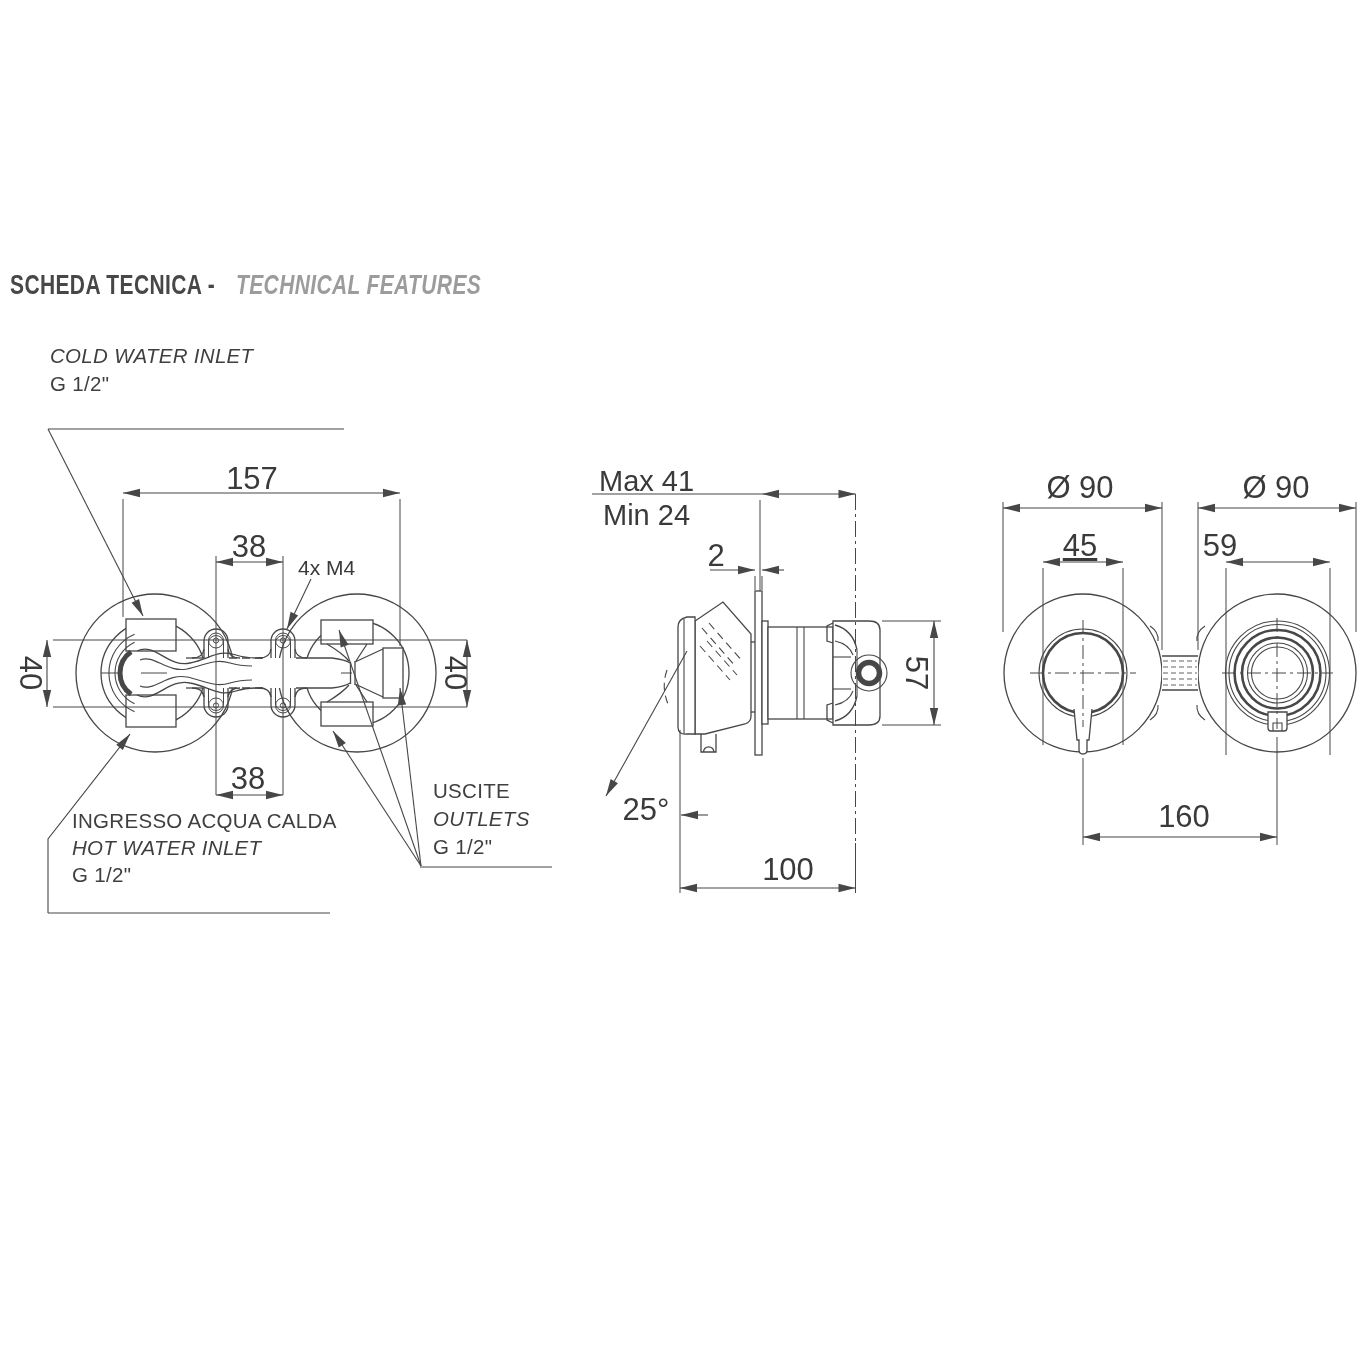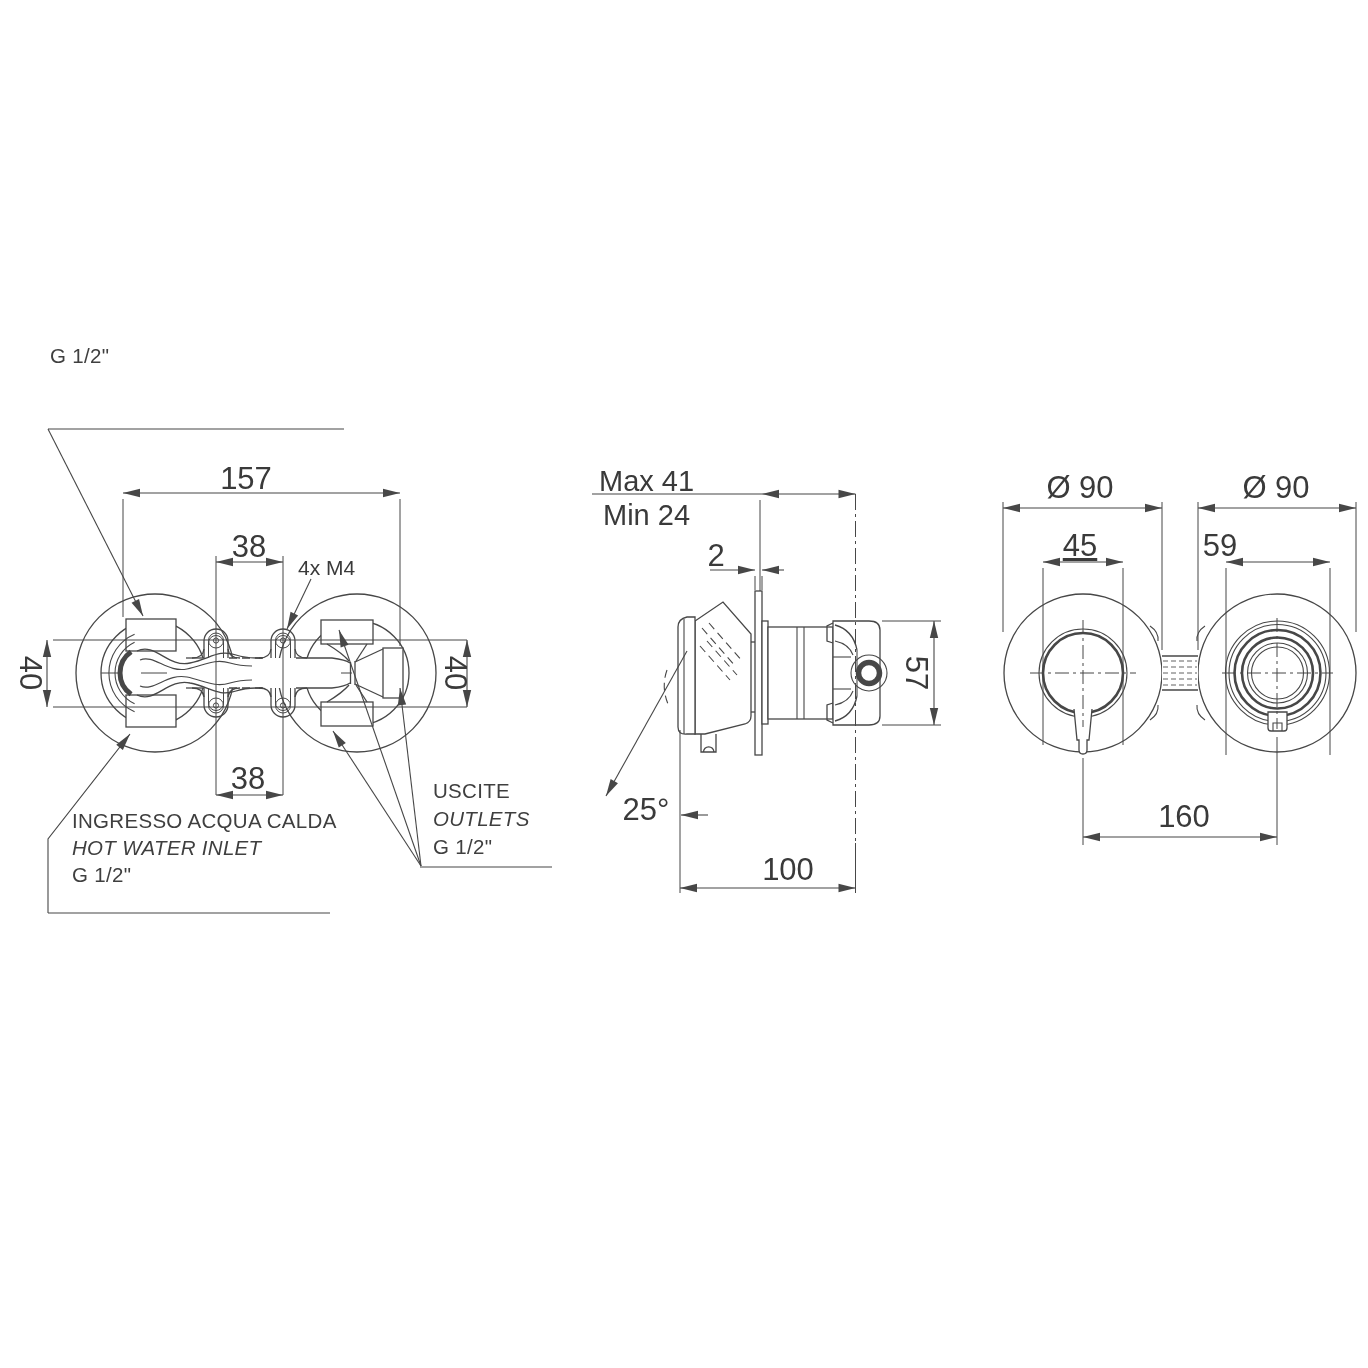--- a/index.html
+++ b/index.html
@@ -251,40 +251,45 @@
     <g stroke-width="1.1">
       <line x1="1003" y1="508" x2="1162" y2="508" marker-start="url(#arr)" marker-end="url(#arr)"></line>
       <line x1="1198" y1="508" x2="1356" y2="508" marker-start="url(#arr)" marker-end="url(#arr)"></line>
       <line x1="1043" y1="562" x2="1123" y2="562" marker-start="url(#arr)" marker-end="url(#arr)"></line>
       <line x1="1226" y1="562" x2="1330" y2="562" marker-start="url(#arr)" marker-end="url(#arr)"></line>
       <line x1="1083" y1="837" x2="1277" y2="837" marker-start="url(#arr)" marker-end="url(#arr)"></line>
     </g>
   </g>
 </svg>
 
+  <div class="title">
+    <span class="t1">SCHEDA TECNICA -</span>
+    <span class="t2">TECHNICAL FEATURES</span>
+  </div>
 
   <div class="txt lbl" style="left:50px;top:342px;">
+    <div class="it">COLD WATER INLET</div>
     <div>G 1/2"</div>
   </div>
 
   <div class="txt lbl" style="left:72px;top:807px;line-height:27px;">
     <div>INGRESSO ACQUA CALDA</div>
     <div class="it">HOT WATER INLET</div>
     <div>G 1/2"</div>
   </div>
 
   <div class="txt lbl" style="left:433px;top:777px;line-height:28px;">
     <div>USCITE</div>
     <div class="it">OUTLETS</div>
     <div>G 1/2"</div>
   </div>
 
   <div class="txt note" style="left:298px;top:557px;">4x M4</div>
 
-  <div class="txt dim" style="left:246px;top:463px;text-align:right;">157</div>
+  <div class="txt dim" style="left:252px;top:463px;text-align:right;">157</div>
   <div class="txt dim" style="left:249px;top:531px;">38</div>
   <div class="txt dim" style="left:248px;top:763px;">38</div>
   <div class="txt dimv" style="left:30px;top:673px;">40</div>
   <div class="txt dimv" style="left:455px;top:673px;">40</div>
 
   <div class="txt mm" style="left:599px;top:467px;">Max 41</div>
   <div class="txt mm" style="left:603px;top:501px;">Min 24</div>
   <div class="txt dim" style="left:716px;top:540px;">2</div>
   <div class="txt dimv" style="left:916px;top:673px;">57</div>
   <div class="txt dim" style="left:646px;top:794px;">25°</div>

